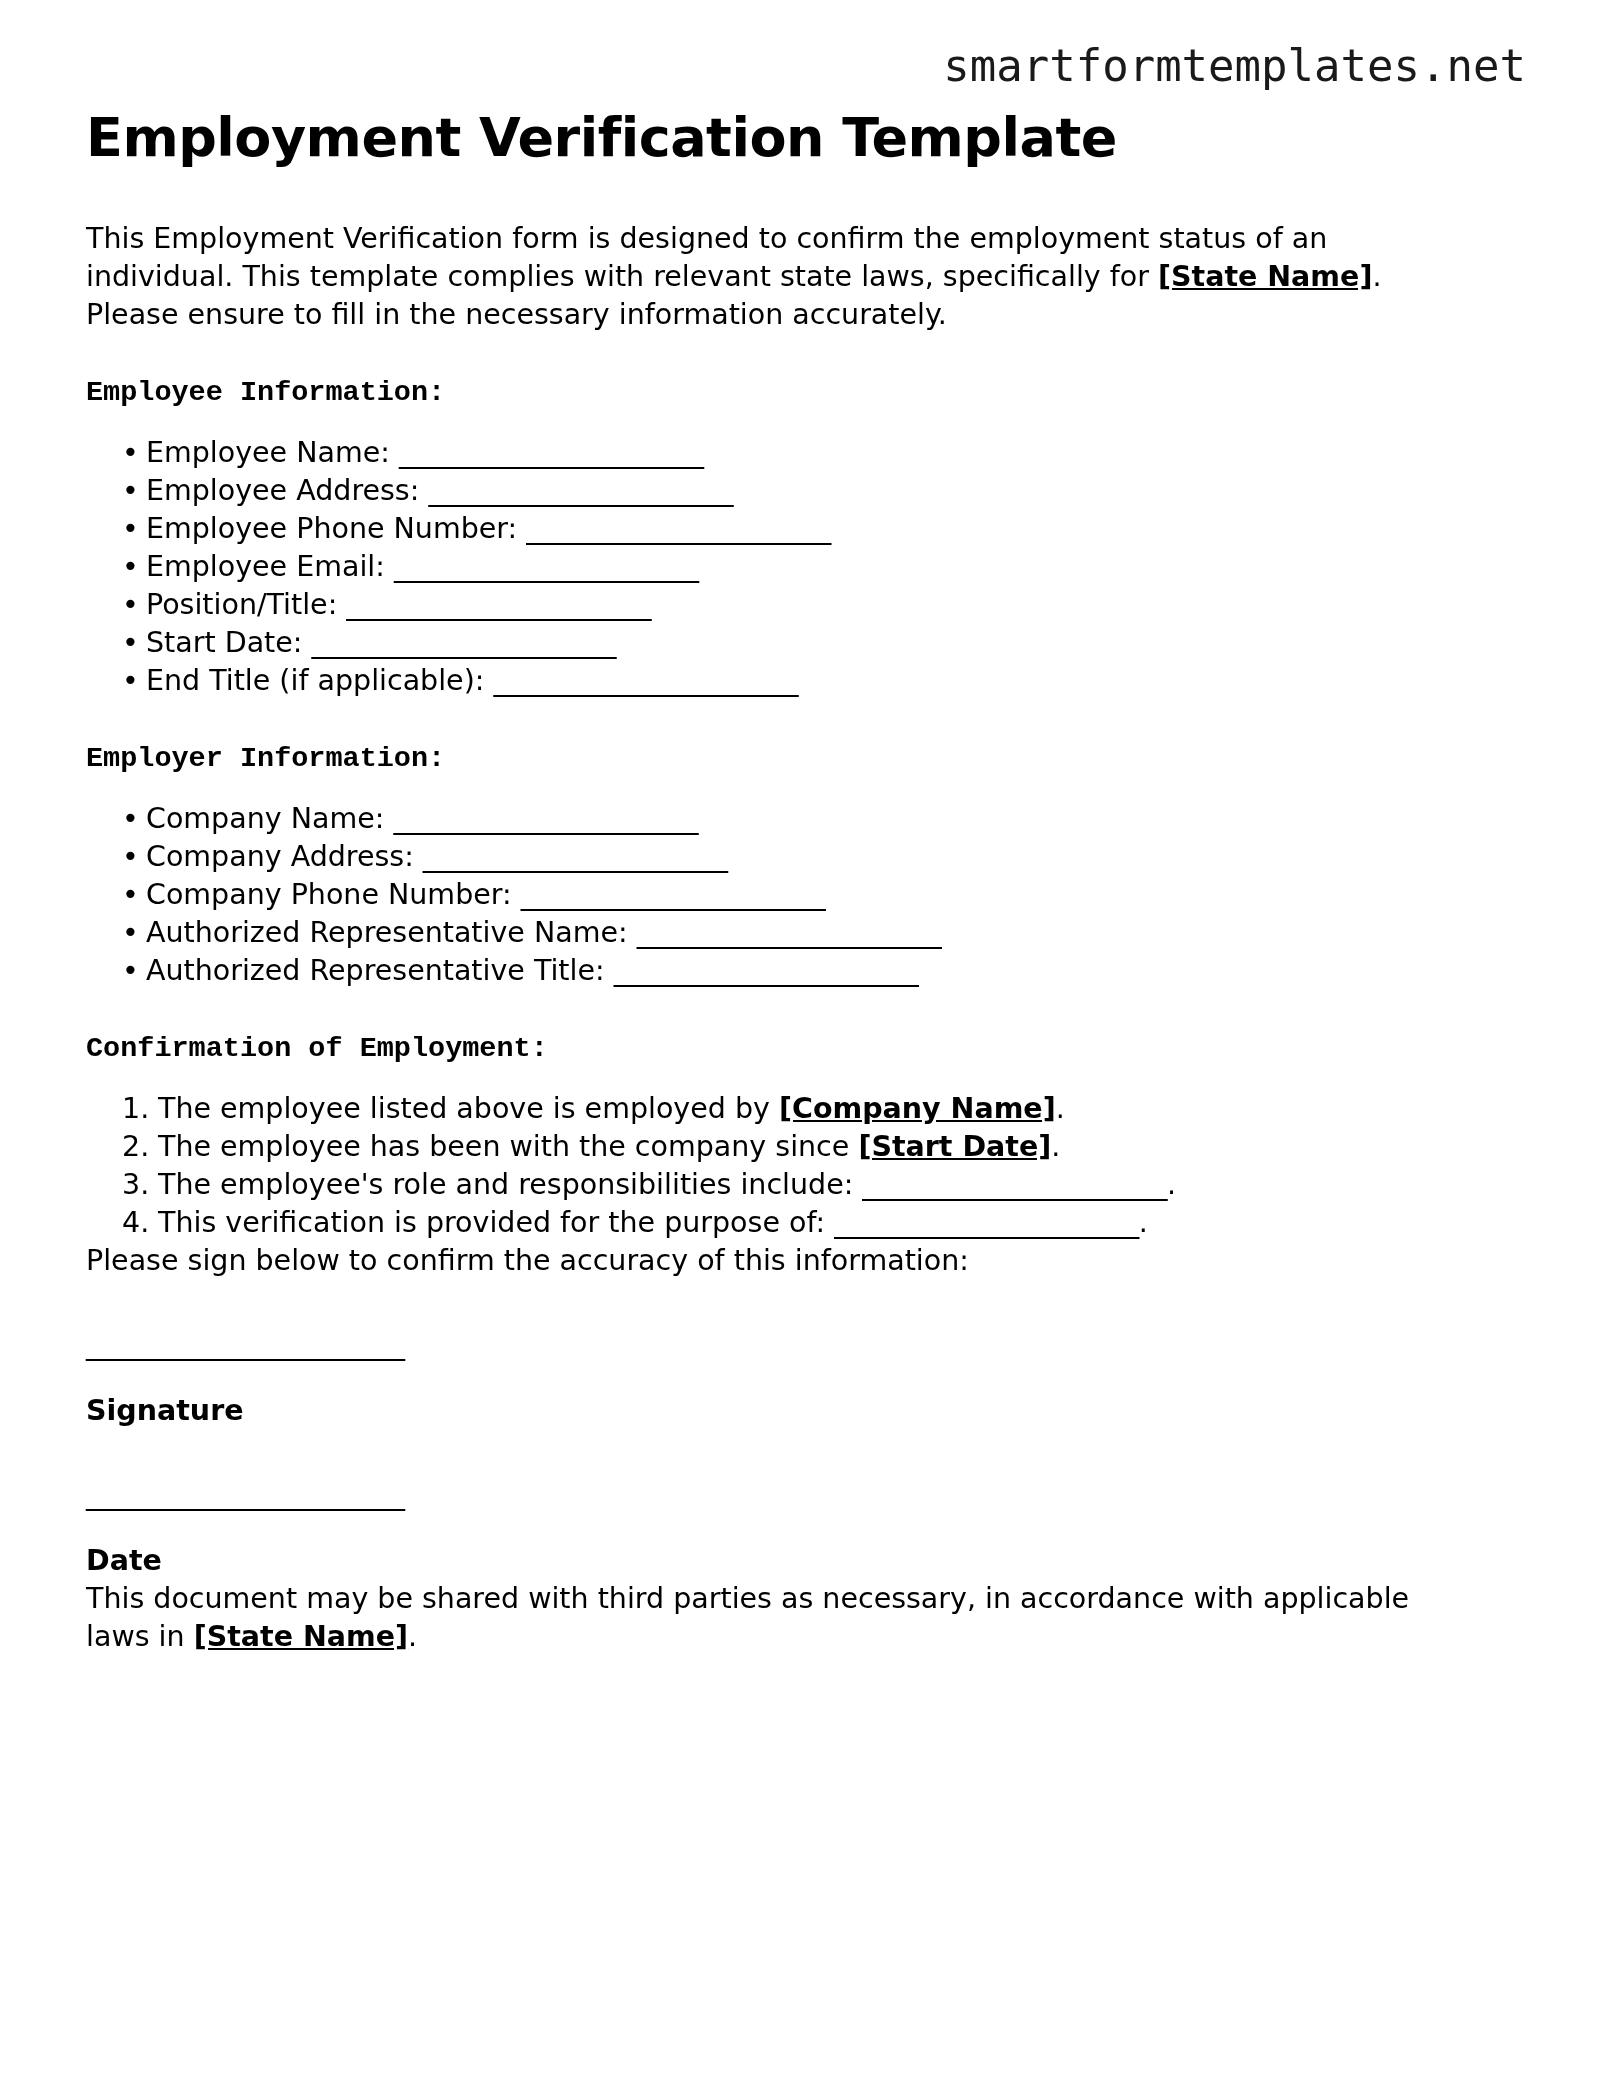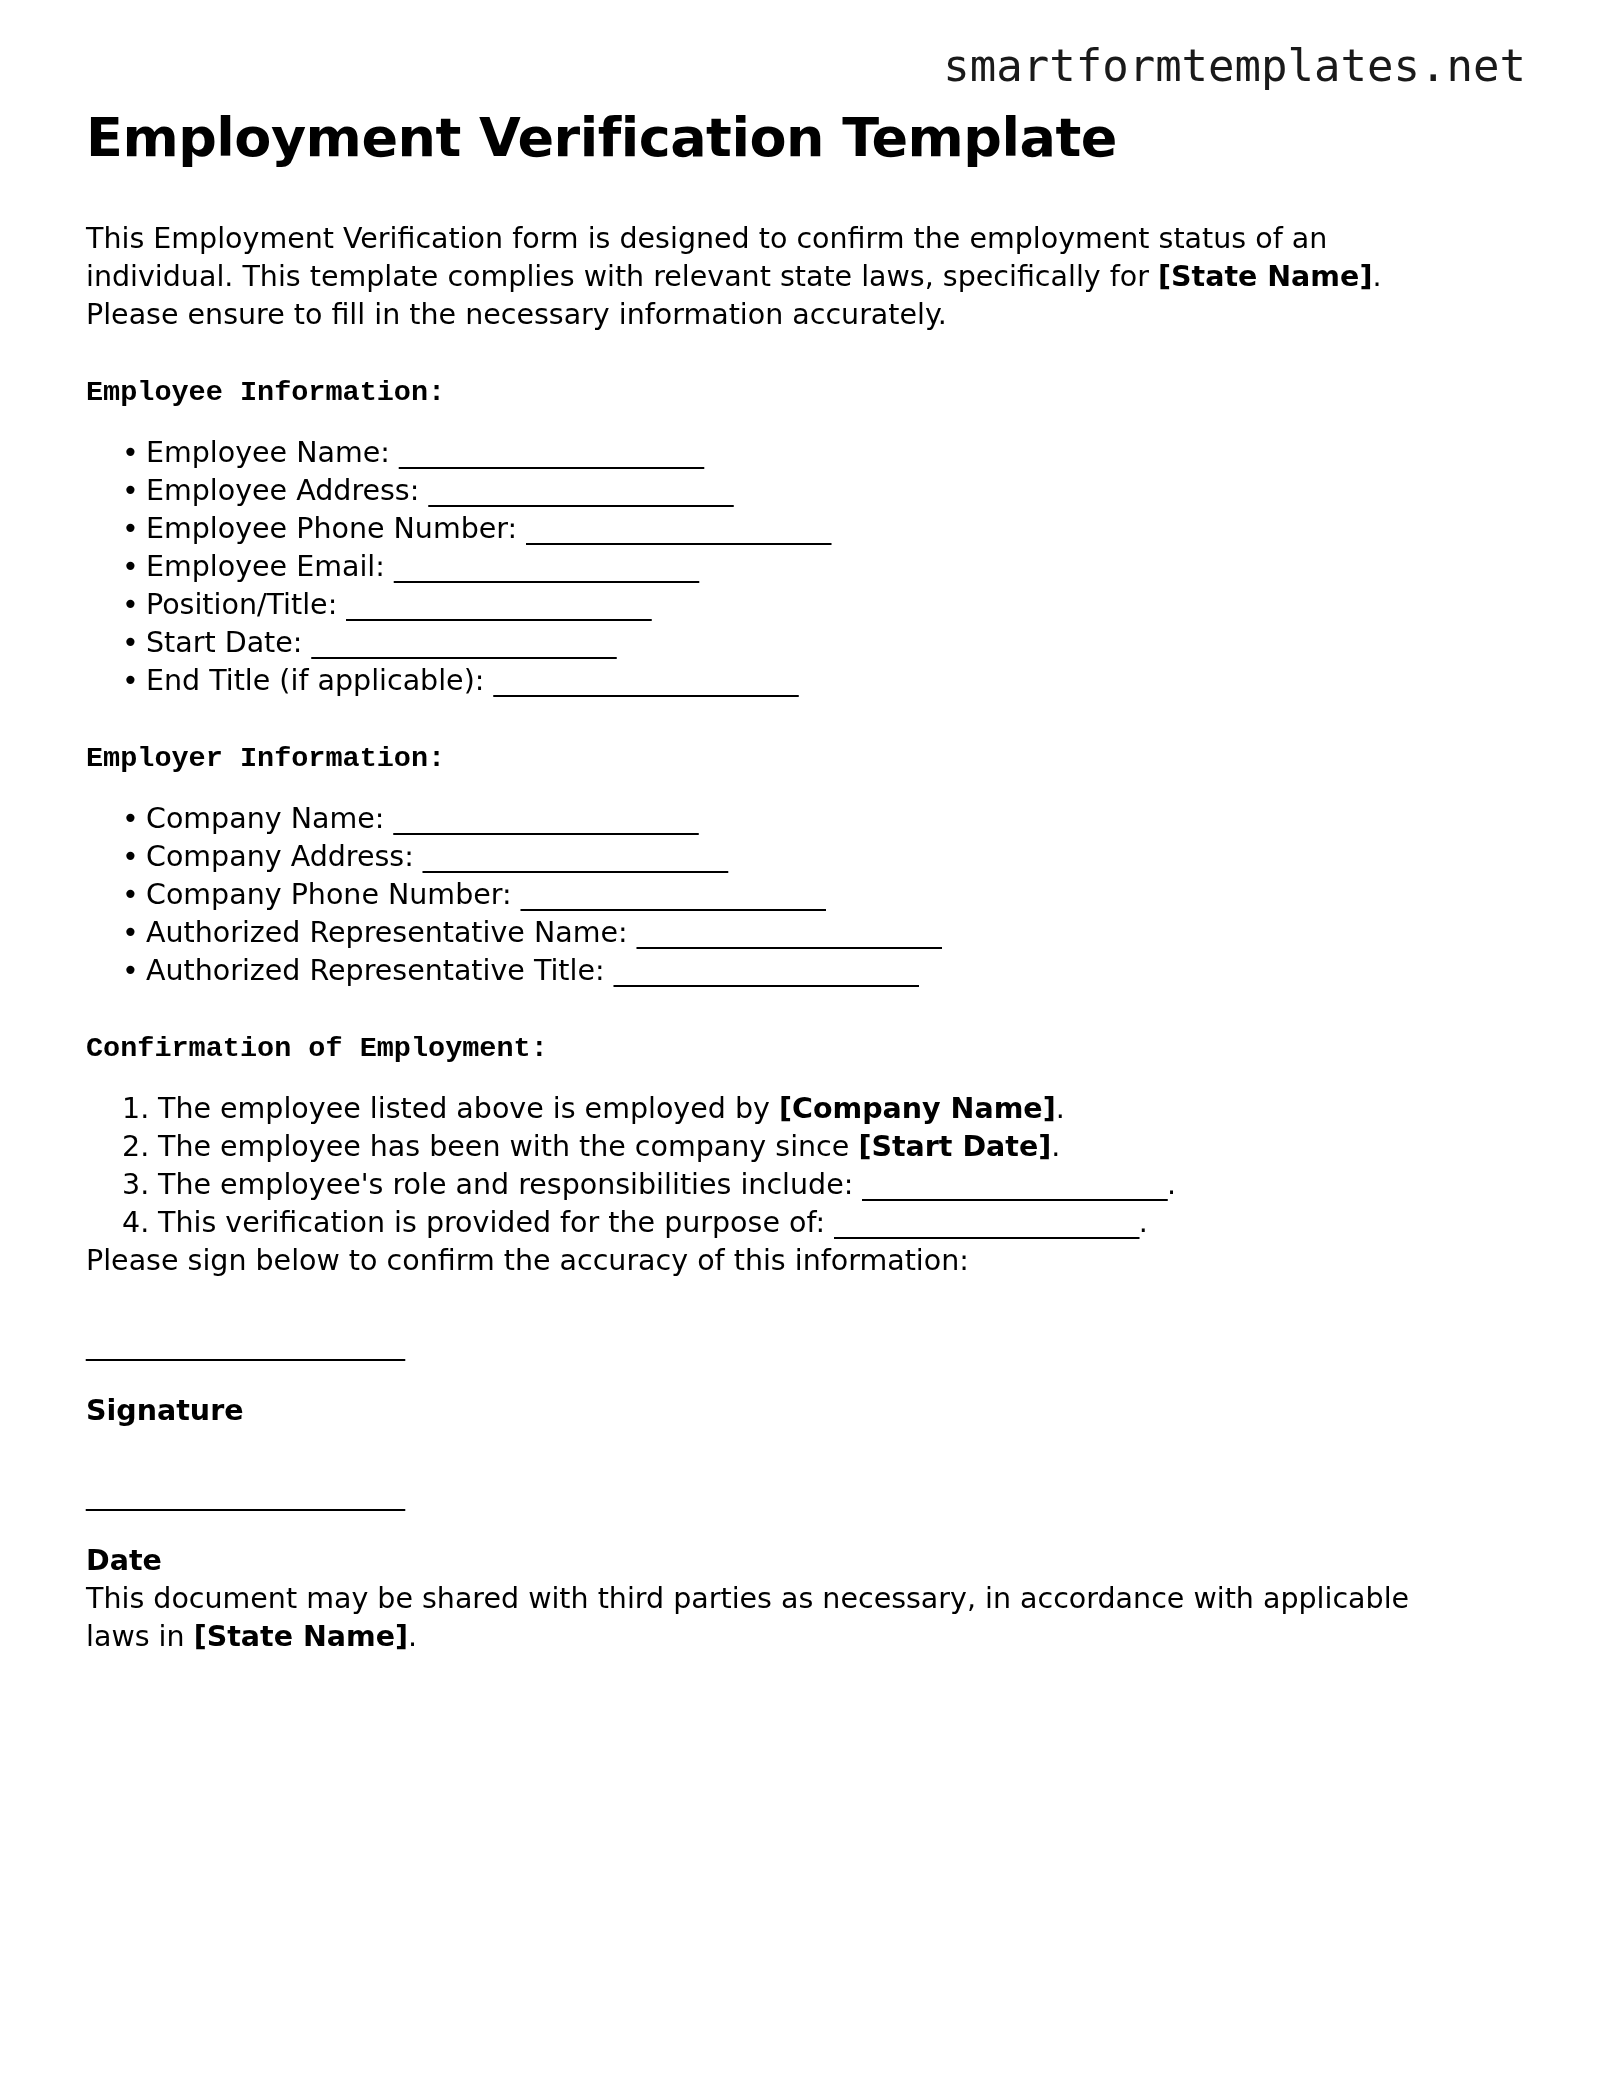--- a/index.html
+++ b/index.html
@@ -127,21 +127,21 @@
   }
   .sig-label {
     margin-top: 28px;
     font-size: 28.5px;
     line-height: 38px;
     font-weight: bold;
   }
   .closing {
     margin-top: 44px;
   }
-  b, strong { font-weight: bold; }
+  b, strong { font-weight: bold; text-decoration: underline; }
 </style>
 </head>
 <body>
 
 <div class="page">
 
   <div class="watermark">smartformtemplates.net</div>
 
   <h1 class="doc-title">Employment Verification Template</h1>
 

